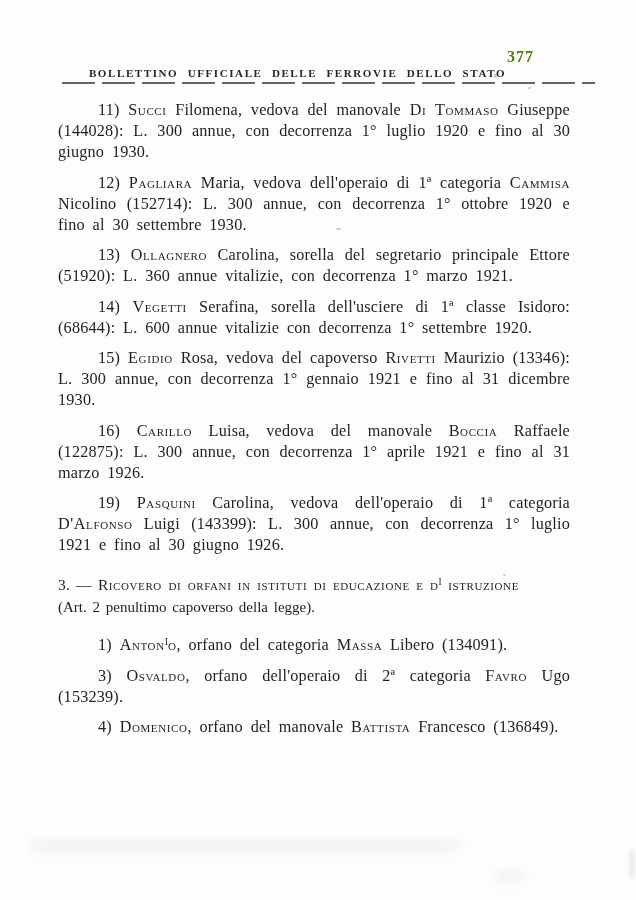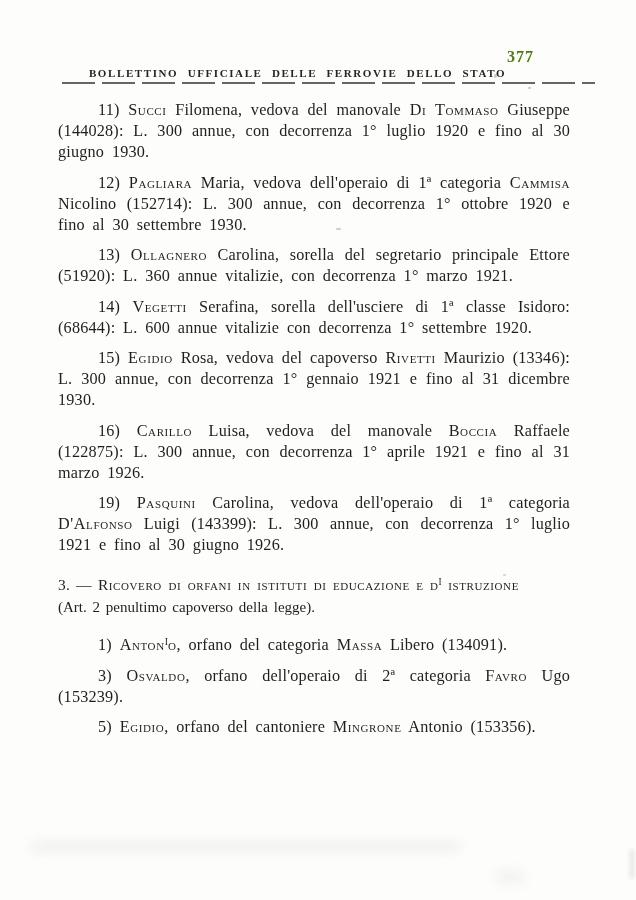--- a/index.html
+++ b/index.html
@@ -115,21 +115,21 @@
 
     <div class="section-heading">
         <p class="para"><span class="run">3. — </span><span class="sc">Ricovero di orfani in istituti di educazione e d</span><span class="sup">I</span><span class="sc"> istruzione</span></p>
       </div>
 
     <div class="heading-sub">(Art. 2 penultimo capoverso della legge).</div>
 
     <div class="entries orphans">
         <p class="para"><span class="run">1) </span><span class="sc">Anton</span><span class="sup">I</span><span class="sc">o</span><span class="run">, orfano del categoria </span><span class="sc">Massa</span><span class="run"> Libero (134091).</span></p>
         <p class="para"><span class="run">3) </span><span class="sc">Osvaldo</span><span class="run">, orfano dell'operaio di 2ª categoria </span><span class="sc">Favro</span><span class="run"> Ugo (153239).</span></p>
-        <p class="para"><span class="run">5) </span><span class="sc">Egidio</span><span class="run">, orfano del cantoniere </span><span class="sc">Mingrone</span><span class="run"> Antonio (153356).</span></p>
+        <p class="para"><span class="run">4) </span><span class="sc">Domenico</span><span class="run">, orfano del manovale </span><span class="sc">Battista</span><span class="run"> Francesco (136849).</span></p>
       </div>
 
   </div>
 
   <div class="speck s1"></div>
   <div class="speck s2"></div>
   <div class="speck s3"></div>
   <div class="speck s4"></div>
   <div class="speck s5"></div>
   <div class="smudge bottom-band"></div>

